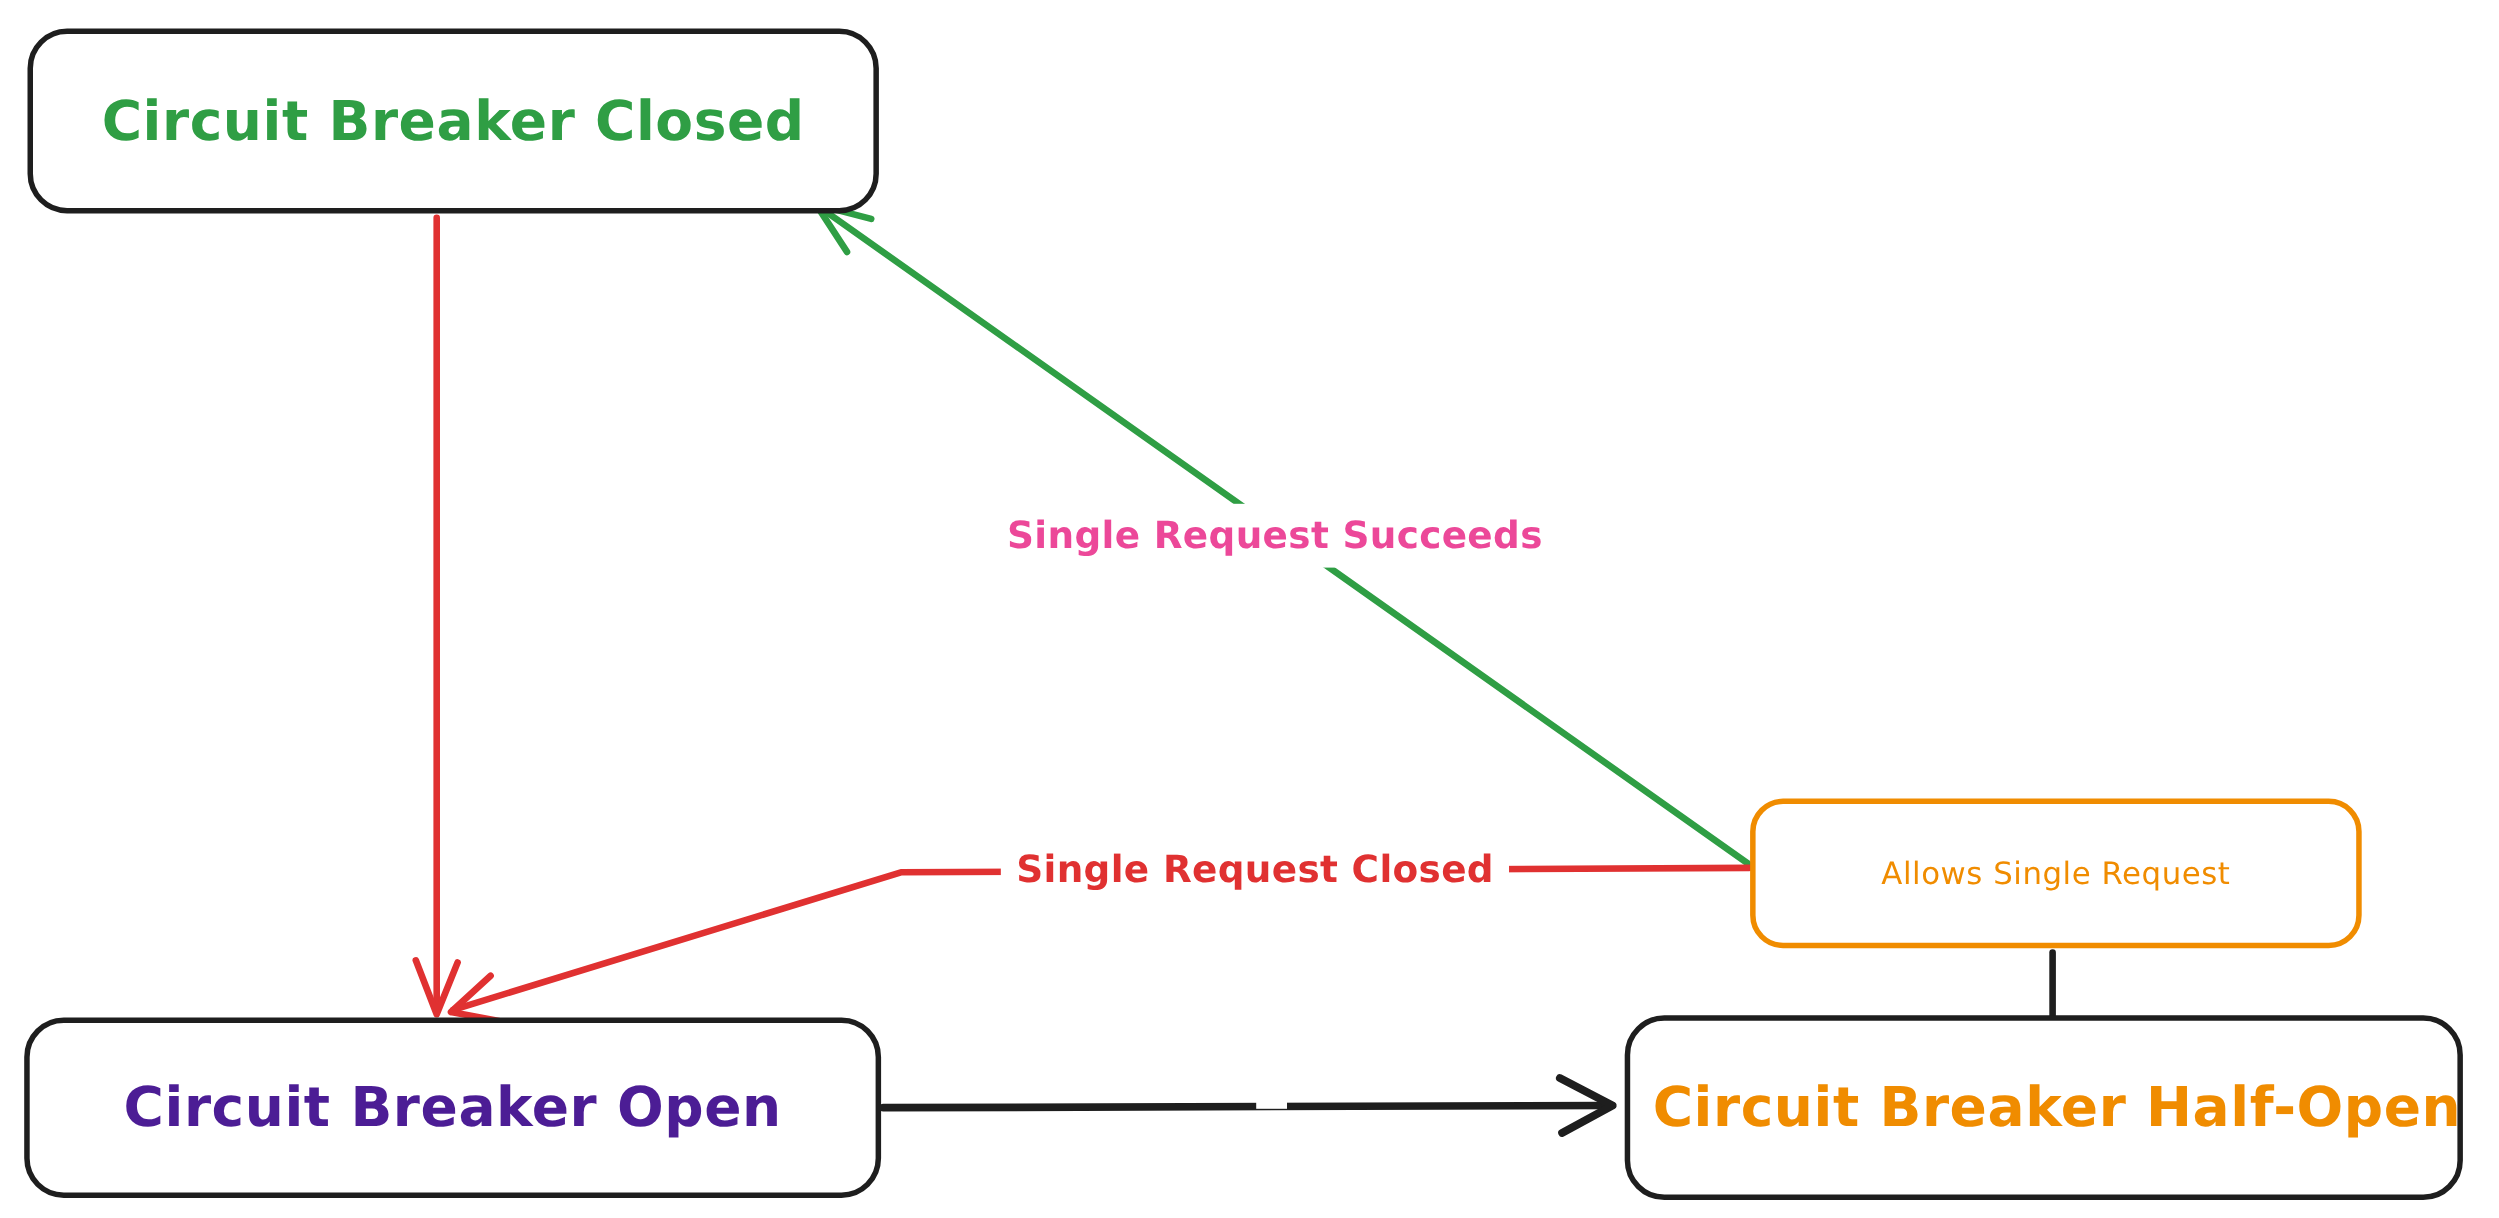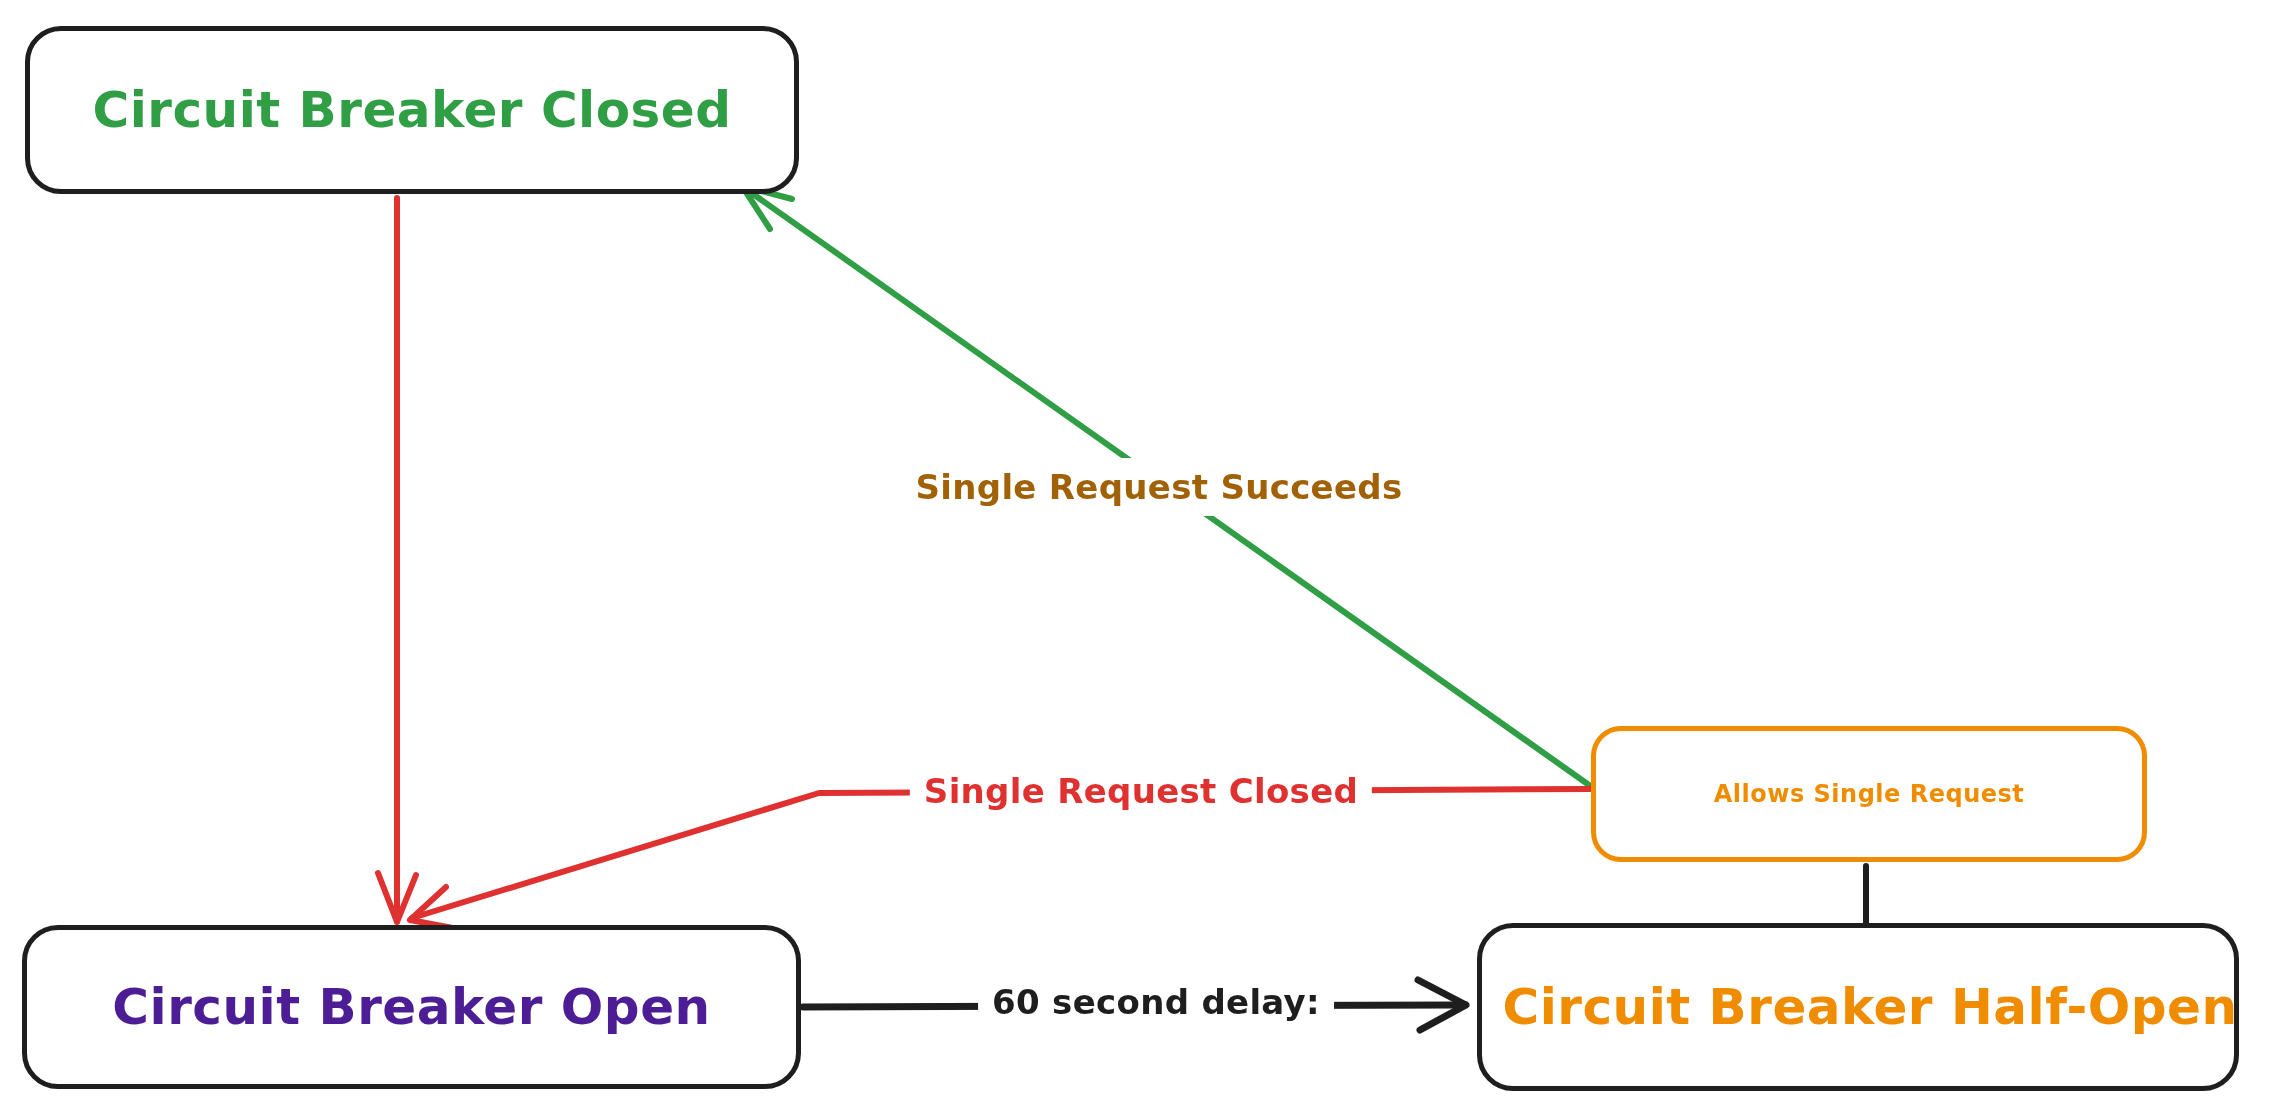--- a/index.html
+++ b/index.html
@@ -27,21 +27,21 @@
     letter-spacing: 0.5px;
   }
   .node .node-label { font-weight: 700; white-space: nowrap; }
   .node-closed   { left: 25px;   top: 26px;  width: 774px; height: 168px; }
   .node-closed .node-label   { font-size: 50px; }
   .node-open     { left: 22px;   top: 925px; width: 779px; height: 164px; }
   .node-open .node-label     { font-size: 50px; }
   .node-halfopen { left: 1477px; top: 923px; width: 762px; height: 168px; padding-left: 24px; }
   .node-halfopen .node-label { font-size: 50px; }
   .node-allows   { left: 1591px; top: 726px; width: 556px; height: 136px; border-radius: 30px; }
-  .node-allows .node-label   { font-size: 24px; font-weight: 700; }
+  .node-allows .node-label   { font-size: 28px; font-weight: 400; }
   .edge-label {
     position: absolute;
     transform: translate(-50%, -50%);
     background: #ffffff;
     padding: 6px 14px;
     text-align: center;
     font-size: 34px;
     font-weight: 700;
     line-height: 46px;
     white-space: nowrap;
@@ -95,25 +95,24 @@
 
   <div class="node node-halfopen">
     <span class="node-label" style="color: rgb(240, 140, 0);">Circuit Breaker Half-Open</span>
   </div>
 
   <div class="node node-allows" style="border-color: rgb(240, 140, 0);">
     <span class="node-label" style="color: rgb(240, 140, 0);">Allows Single Request</span>
   </div>
 
 
-  <div class="edge-label label-success" style="color: #a16207;">
+  <div class="edge-label label-success" style="color: #ec4899;">
     <span>Single Request Succeeds</span>
   </div>
 
   <div class="edge-label label-fails" style="color: rgb(224, 49, 49);">
     <span>Single Request Closed</span>
   </div>
 
   <div class="edge-label label-delay" style="color: rgb(30, 30, 30);">
-    <span>60 second delay:</span>
   </div>
 
 </div>
 
 </body></html>

